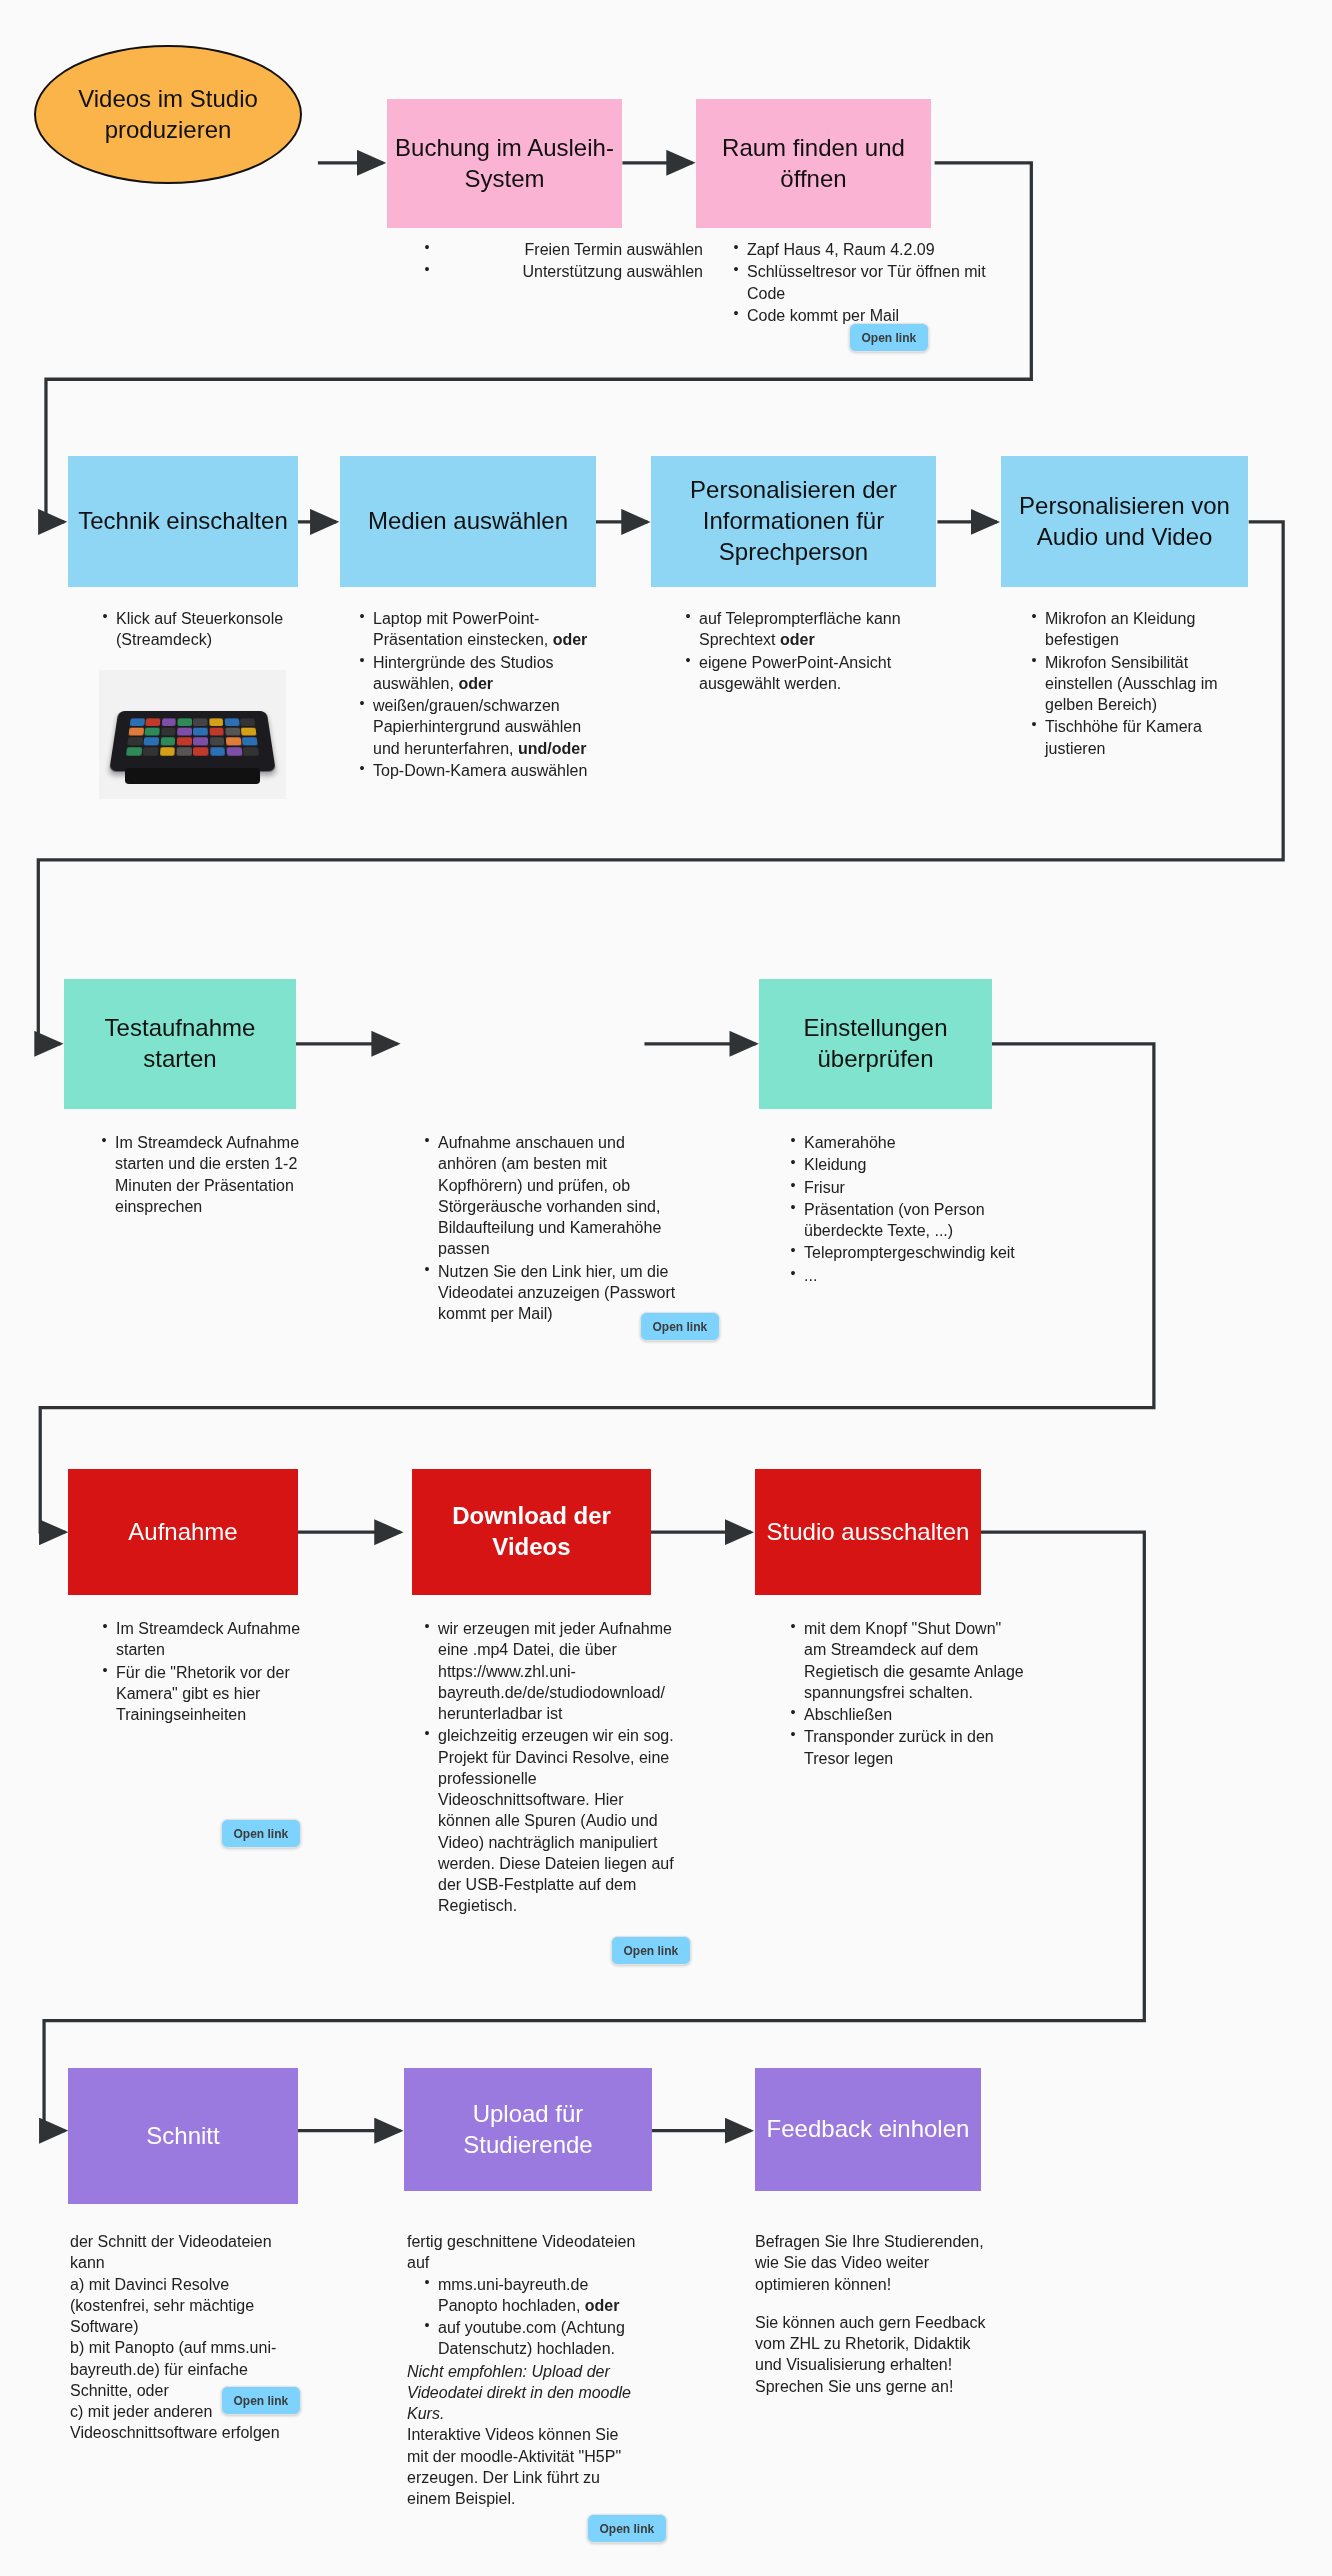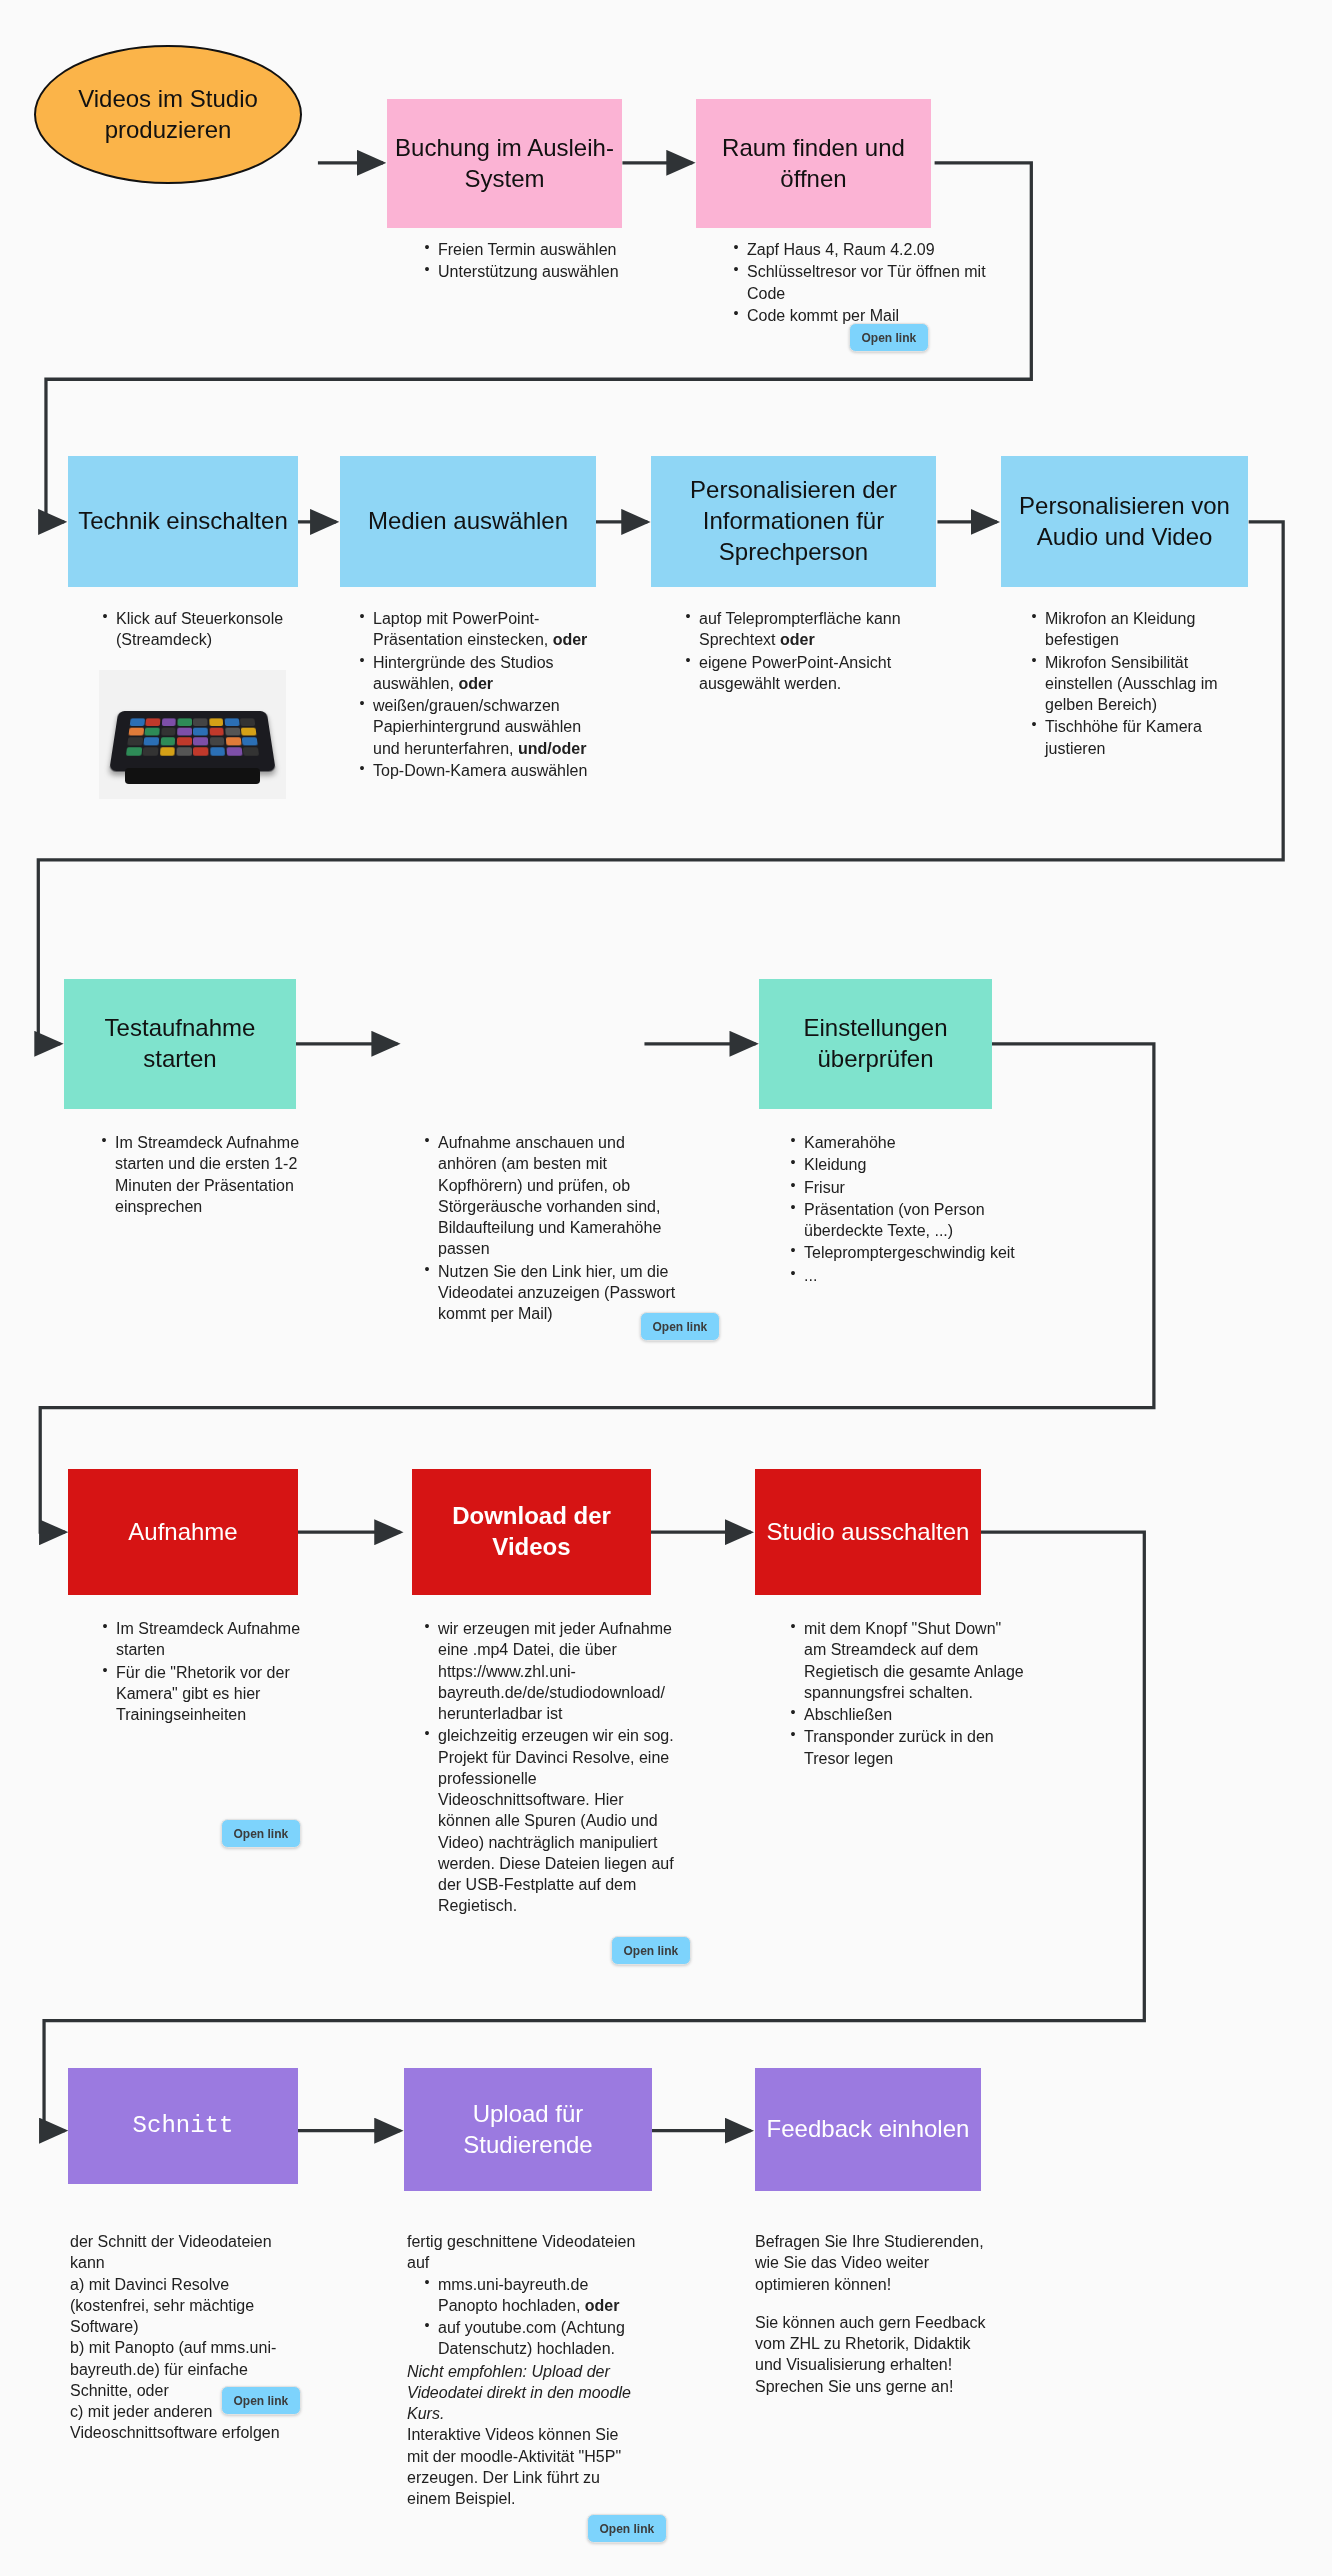--- a/index.html
+++ b/index.html
@@ -126,21 +126,21 @@
     </g>
   </svg>
 
   <div class="node pink" style="left:387px; top:99px; width:235px; height:129px;">
     <span>Buchung im Ausleih-System</span>
   </div>
 
   <div class="node oval" style="left:34px; top:45px; width:268px; height:139px;">
     <span>Videos im Studio produzieren</span>
   </div>
-  <div class="bullets" style="left:421px; top:239px; width:282px;">
+  <div class="bullets" style="left:421px; top:239px; width:282px;text-align:right;">
     <ul>
       <li>Freien Termin auswählen</li>
       <li>Unterstützung auswählen</li>
     </ul>
   </div>
 
   <div class="node pink" style="left:696px; top:99px; width:235px; height:129px;">
     <span>Raum finden und öffnen</span>
   </div>
   <div class="bullets" style="left:730px; top:239px; width:268px;">
@@ -298,21 +298,21 @@
     <span>Studio ausschalten</span>
   </div>
   <div class="bullets" style="left:787px; top:1618px; width:239px;">
     <ul>
       <li>mit dem Knopf "Shut Down" am Streamdeck auf dem Regietisch die gesamte Anlage spannungsfrei schalten.</li>
       <li>Abschließen</li>
       <li>Transponder zurück in den Tresor legen</li>
     </ul>
   </div>
 
-  <div class="node purple" style="left:68px; top:2068px; width:230px; height:116px;font-family:Liberation Mono, monospace;">
+  <div class="node purple" style="left:68px; top:2068px; width:230px; height:136px;">
     <span>Schnitt</span>
   </div>
   <div class="para" style="left:70px; top:2231px; width:220px;">
     <p>der Schnitt der Videodateien kann</p>
     <p>a) mit Davinci Resolve (kostenfrei, sehr mächtige Software)</p>
     <p>b) mit Panopto (auf mms.uni-bayreuth.de) für einfache Schnitte, oder</p>
     <p>c) mit jeder anderen Videoschnittsoftware erfolgen</p>
   </div>
   <div class="openlink" style="left:221px; top:2386px;">
     <span>Open link</span>

